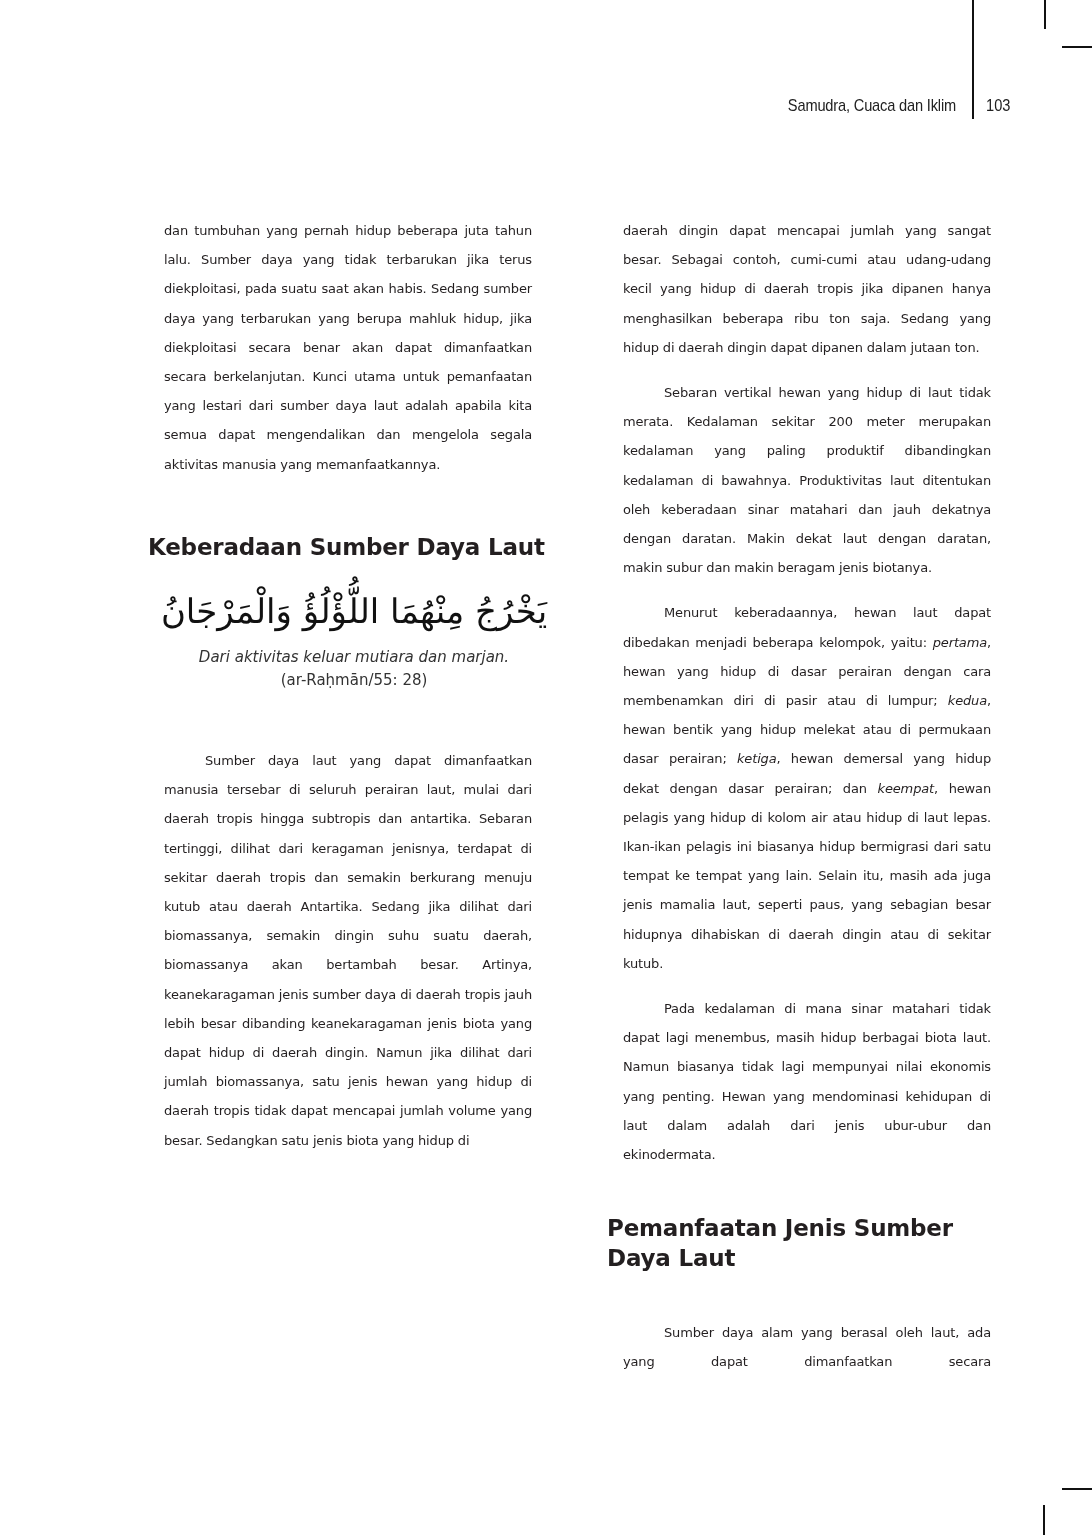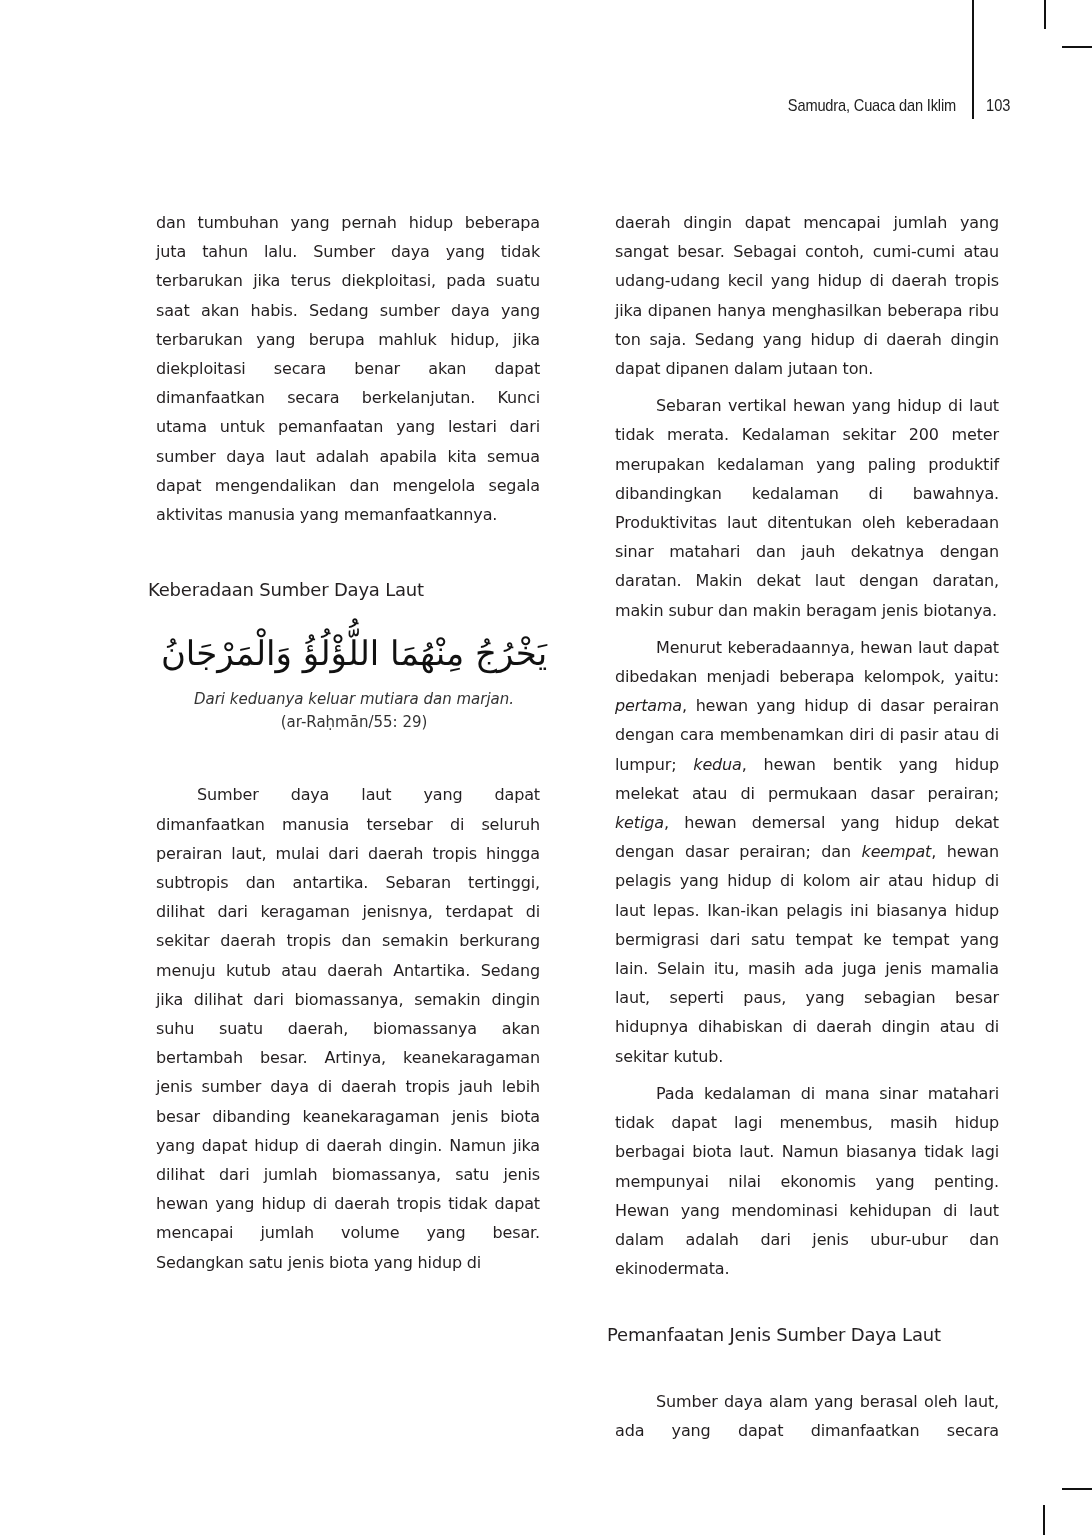--- a/index.html
+++ b/index.html
@@ -7,24 +7,24 @@
          font-family:"DejaVu Sans", "Liberation Sans", sans-serif; color:#231f20; }
   .mark { position:absolute; background:#111; }
   .running-head { position:absolute; top:96px; left:700px; width:256px; text-align:right;
          font-family:"Liberation Sans", sans-serif; font-size:17px; letter-spacing:-0.2px; color:#222;
          transform:scaleX(0.86); transform-origin:right center; }
   .page-num { position:absolute; top:96px; left:986px; font-family:"Liberation Sans", sans-serif;
          font-size:17px; color:#222; transform:scaleX(0.86); transform-origin:left center; }
   .col { position:absolute; top:200px; width:400px; }
   .col-left { left:148px; }
   .col-right { left:607px; }
-  .p { font-size:16px; line-height:29.2px; text-align:justify; text-align-last:left; margin:8px;
+  .p { font-size:13px; line-height:29.2px; text-align:justify; text-align-last:left; margin:16px;
        letter-spacing:-0.15px; word-spacing:0px; }
   .p.indent { text-indent:41px; }
-  .h { font-weight:normal; font-size:18px; margin:0; line-height:29.2px; letter-spacing:-0.2px; }
+  .h { font-weight:bold; font-size:23px; margin:0; line-height:29.2px; letter-spacing:-0.2px; }
   .gap29 { height:29.2px; }
   .arabic { text-align:center; font-family:"DejaVu Serif", serif; font-size:34px; line-height:58px;
         direction:rtl; margin:0; color:#111; }
   .caption { text-align:center; font-size:15px; line-height:23px; color:#333; margin:0; }
   .caption i { font-style:italic; }
   i { }
 </style>
 </head>
 <body>
 
@@ -36,22 +36,22 @@
 
 <div class="running-head">Samudra, Cuaca dan Iklim</div>
 <div class="page-num">103</div>
 
 <div class="col col-left">
   <p class="p">dan tumbuhan yang pernah hidup beberapa juta tahun lalu. Sumber daya yang tidak terbarukan jika terus diekploitasi, pada suatu saat akan habis. Sedang sumber daya yang terbarukan yang berupa mahluk hidup, jika diekploitasi secara benar akan dapat dimanfaatkan secara berkelanjutan. Kunci utama untuk pemanfaatan yang lestari dari sumber daya laut adalah apabila kita semua dapat mengendalikan dan mengelola segala aktivitas manusia yang memanfaatkannya.</p>
   <div class="gap29" style="height:38px;"></div>
   <h2 class="h">Keberadaan Sumber Daya Laut</h2>
   <div style="margin-top:20px;margin-left:12px;">
     <p class="arabic">يَخْرُجُ مِنْهُمَا اللُّؤْلُؤُ وَالْمَرْجَانُ</p>
-    <p class="caption" style="margin-top:6px;"><i>Dari keduanya keluar mutiara dan marjan.</i></p>
-    <p class="caption">(ar-Raḥmān/55: 29)</p>
+    <p class="caption" style="margin-top:6px;"><i>Dari aktivitas keluar mutiara dan marjan.</i></p>
+    <p class="caption">(ar-Raḥmān/55: 28)</p>
   </div>
   <div style="height:38px;"></div>
   <p class="p indent">Sumber daya laut yang dapat dimanfaatkan manusia tersebar di seluruh perairan laut, mulai dari daerah tropis hingga subtropis dan antartika. Sebaran tertinggi, dilihat dari keragaman jenisnya, terdapat di sekitar daerah tropis dan semakin berkurang menuju kutub atau daerah Antartika. Sedang jika dilihat dari biomassanya, semakin dingin suhu suatu daerah, biomassanya akan bertambah besar. Artinya, keanekaragaman jenis sumber daya di daerah tropis jauh lebih besar dibanding keanekaragaman jenis biota yang dapat hidup di daerah dingin. Namun jika dilihat dari jumlah biomassanya, satu jenis hewan yang hidup di daerah tropis tidak dapat mencapai jumlah volume yang besar. Sedangkan satu jenis biota yang hidup di</p>
 </div>
 
 <div class="col col-right">
   <p class="p">daerah dingin dapat mencapai jumlah yang sangat besar. Sebagai contoh, cumi-cumi atau udang-udang kecil yang hidup di daerah tropis jika dipanen hanya menghasilkan beberapa ribu ton saja. Sedang yang hidup di daerah dingin dapat dipanen dalam jutaan ton.</p>
   <p class="p indent">Sebaran vertikal hewan yang hidup di laut tidak merata. Kedalaman sekitar 200 meter merupakan kedalaman yang paling produktif dibandingkan kedalaman di bawahnya. Produktivitas laut ditentukan oleh keberadaan sinar matahari dan jauh dekatnya dengan daratan. Makin dekat laut dengan daratan, makin subur dan makin beragam jenis biotanya.</p>
   <p class="p indent"><span>Menurut keberadaannya, hewan laut dapat dibedakan menjadi beberapa kelompok, yaitu: </span><i>pertama</i><span>, hewan yang hidup di dasar perairan dengan cara membenamkan diri di pasir atau di lumpur; </span><i>kedua</i><span>,  hewan bentik yang hidup melekat atau di permukaan dasar perairan; </span><i>ketiga</i><span>, hewan demersal yang hidup dekat dengan dasar perairan; dan </span><i>keempat</i><span>, hewan pelagis yang hidup di kolom air atau hidup di laut lepas. Ikan-ikan pelagis ini biasanya hidup bermigrasi dari satu tempat ke tempat yang lain. Selain itu, masih ada juga jenis mamalia laut, seperti paus, yang sebagian besar hidupnya dihabiskan di daerah dingin atau di sekitar kutub.</span></p>
   <p class="p indent">Pada kedalaman di mana sinar matahari tidak dapat lagi menembus, masih hidup berbagai biota laut. Namun biasanya tidak lagi mempunyai nilai ekonomis yang penting. Hewan yang mendominasi kehidupan di laut dalam adalah dari jenis ubur-ubur dan ekinodermata.</p>

